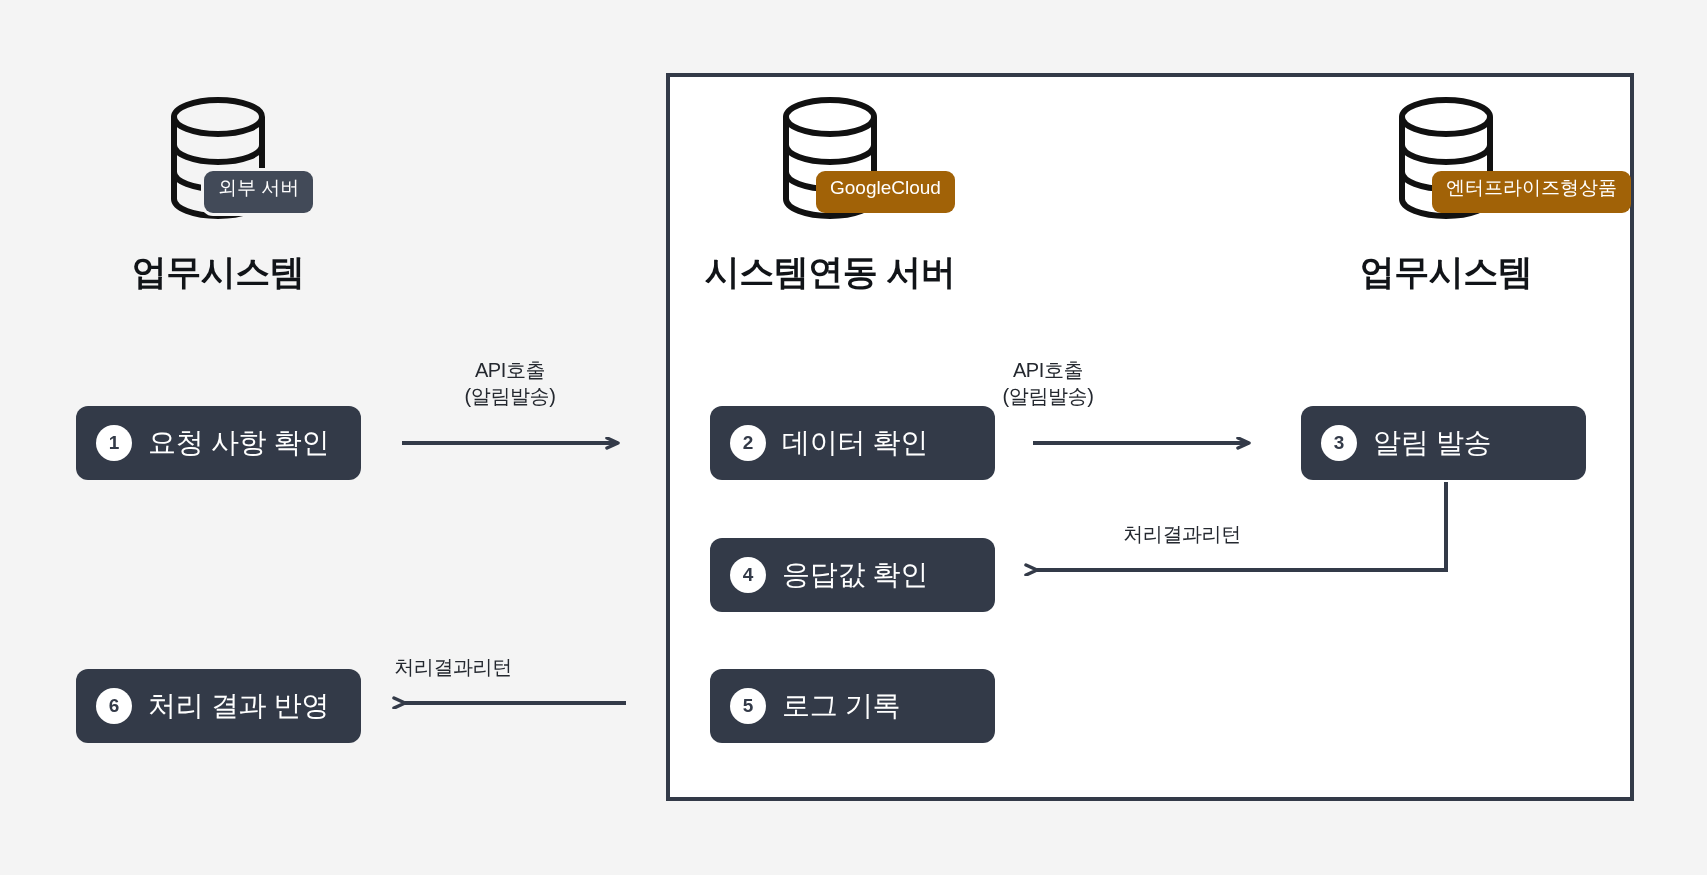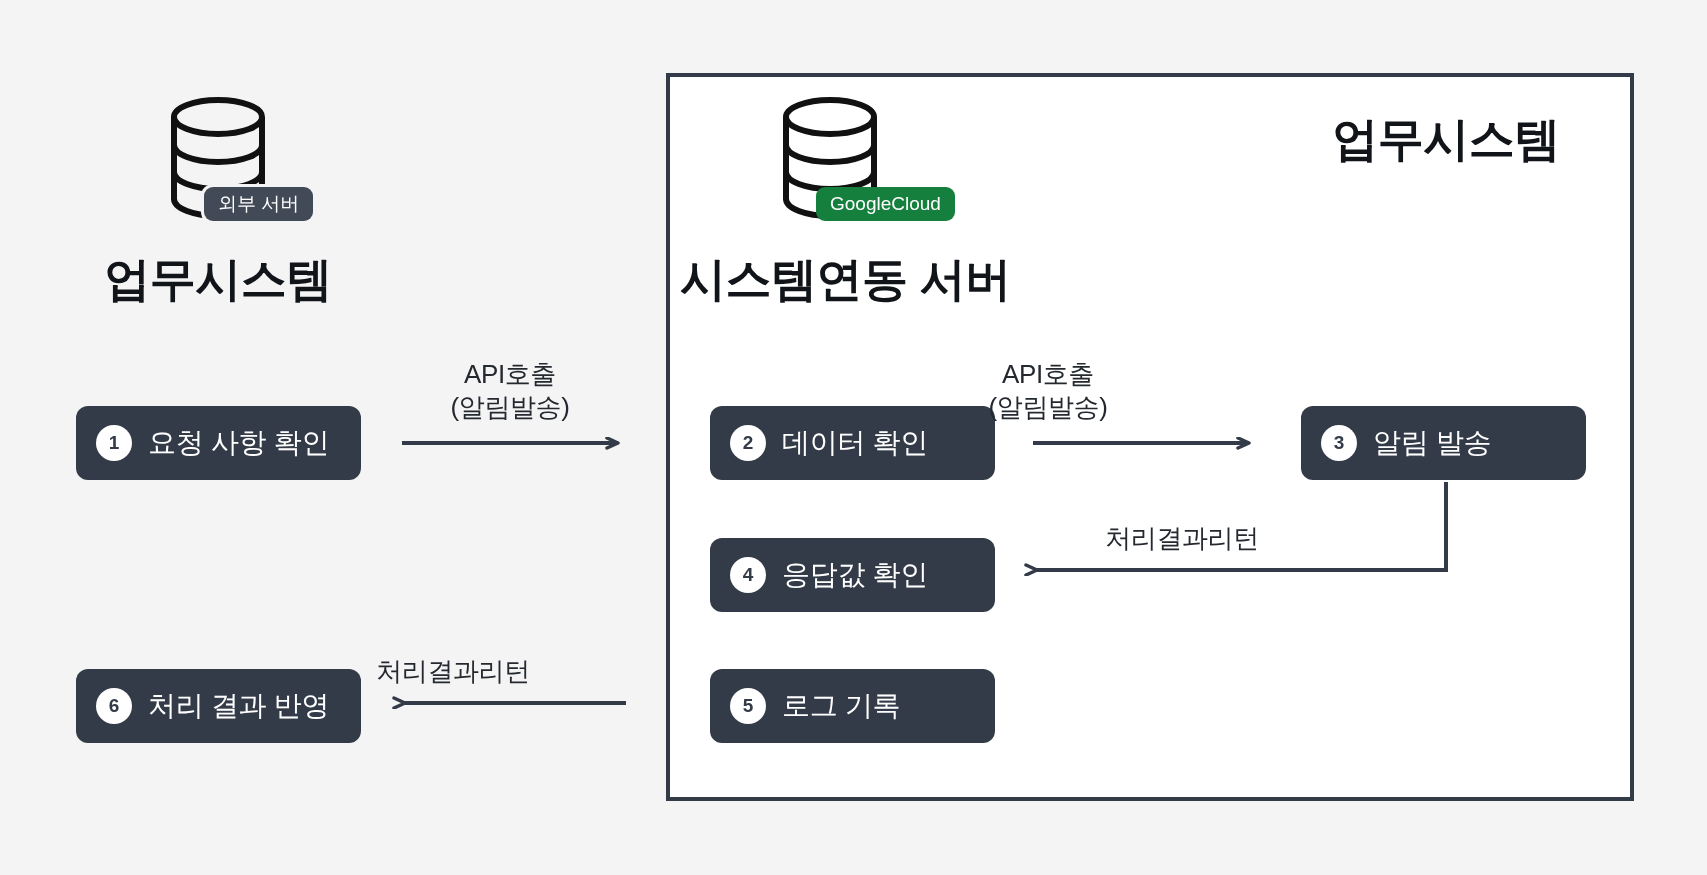--- a/index.html
+++ b/index.html
@@ -46,40 +46,40 @@
   }
   .db-icon {
     position: absolute;
     left: 50%;
     top: 0;
     transform: translateX(-50%);
   }
   .node-badge {
     position: absolute;
     left: 50%;
-    top: 92px;
+    top: 76px;
     transform: translateX(-14px);
-    padding: 7px 14px 8px 14px;
+    padding: 7px 14px 16px 14px;
     border-radius: 9px;
     font-size: 19px;
     line-height: 1;
     color: #ffffff;
     white-space: nowrap;
     font-weight: 400;
   }
   .node-badge.dark {
     background: #424a58;
     box-shadow: 0 0 0 3px #f4f4f4;
   }
   .node-badge.cyan {
-    background: #15803d;
+    background: #a16207;
   }
   .node-title {
     margin-top: 14px;
-    font-size: 46px;
+    font-size: 35px;
     font-weight: bold;
     color: #111418;
     letter-spacing: -0.5px;
     white-space: nowrap;
   }
 
   
   .step-box {
     position: absolute;
     height: 74px;
@@ -105,21 +105,21 @@
   .step-label {
     font-size: 28px;
     color: #ffffff;
     white-space: nowrap;
     letter-spacing: -0.3px;
   }
 
   
   .arrow-label {
     position: absolute;
-    font-size: 26px;
+    font-size: 20px;
     color: #24282f;
     text-align: center;
     line-height: 1.28;
     white-space: pre-line;
     letter-spacing: -0.4px;
   }
 
   
   #arrow-layer {
     position: absolute;
@@ -181,20 +181,33 @@
           <path d="M6,50 a44,17 0 0 0 88,0"></path>
           <path d="M6,77 a44,17 0 0 0 88,0"></path>
         </g>
       </svg>
       <div class="node-badge cyan">GoogleCloud</div>
     </div>
     <div class="node-title">시스템연동 서버</div>
   </div>
 
   <div class="node" style="left: 1296px; top: 95px;">
+    <div class="node-icon-wrap">
+      <svg class="db-icon" width="100" height="126" viewBox="0 0 100 126">
+        <g fill="none" stroke="#111111" stroke-width="6">
+          <ellipse cx="50" cy="22" rx="44" ry="17"></ellipse>
+          <path d="M6,22 L6,104"></path>
+          <path d="M94,22 L94,104"></path>
+          <path d="M6,104 a44,17 0 0 0 88,0"></path>
+          <path d="M6,50 a44,17 0 0 0 88,0"></path>
+          <path d="M6,77 a44,17 0 0 0 88,0"></path>
+        </g>
+      </svg>
+      <div class="node-badge cyan">엔터프라이즈형상품</div>
+    </div>
     <div class="node-title">업무시스템</div>
   </div>
 
   <div class="step-box" style="left: 76px; top: 406px; width: 285px;">
     <div class="step-num">1</div>
     <div class="step-label">요청 사항 확인</div>
   </div>
 
   <div class="step-box" style="left: 710px; top: 406px; width: 285px;">
     <div class="step-num">2</div>

